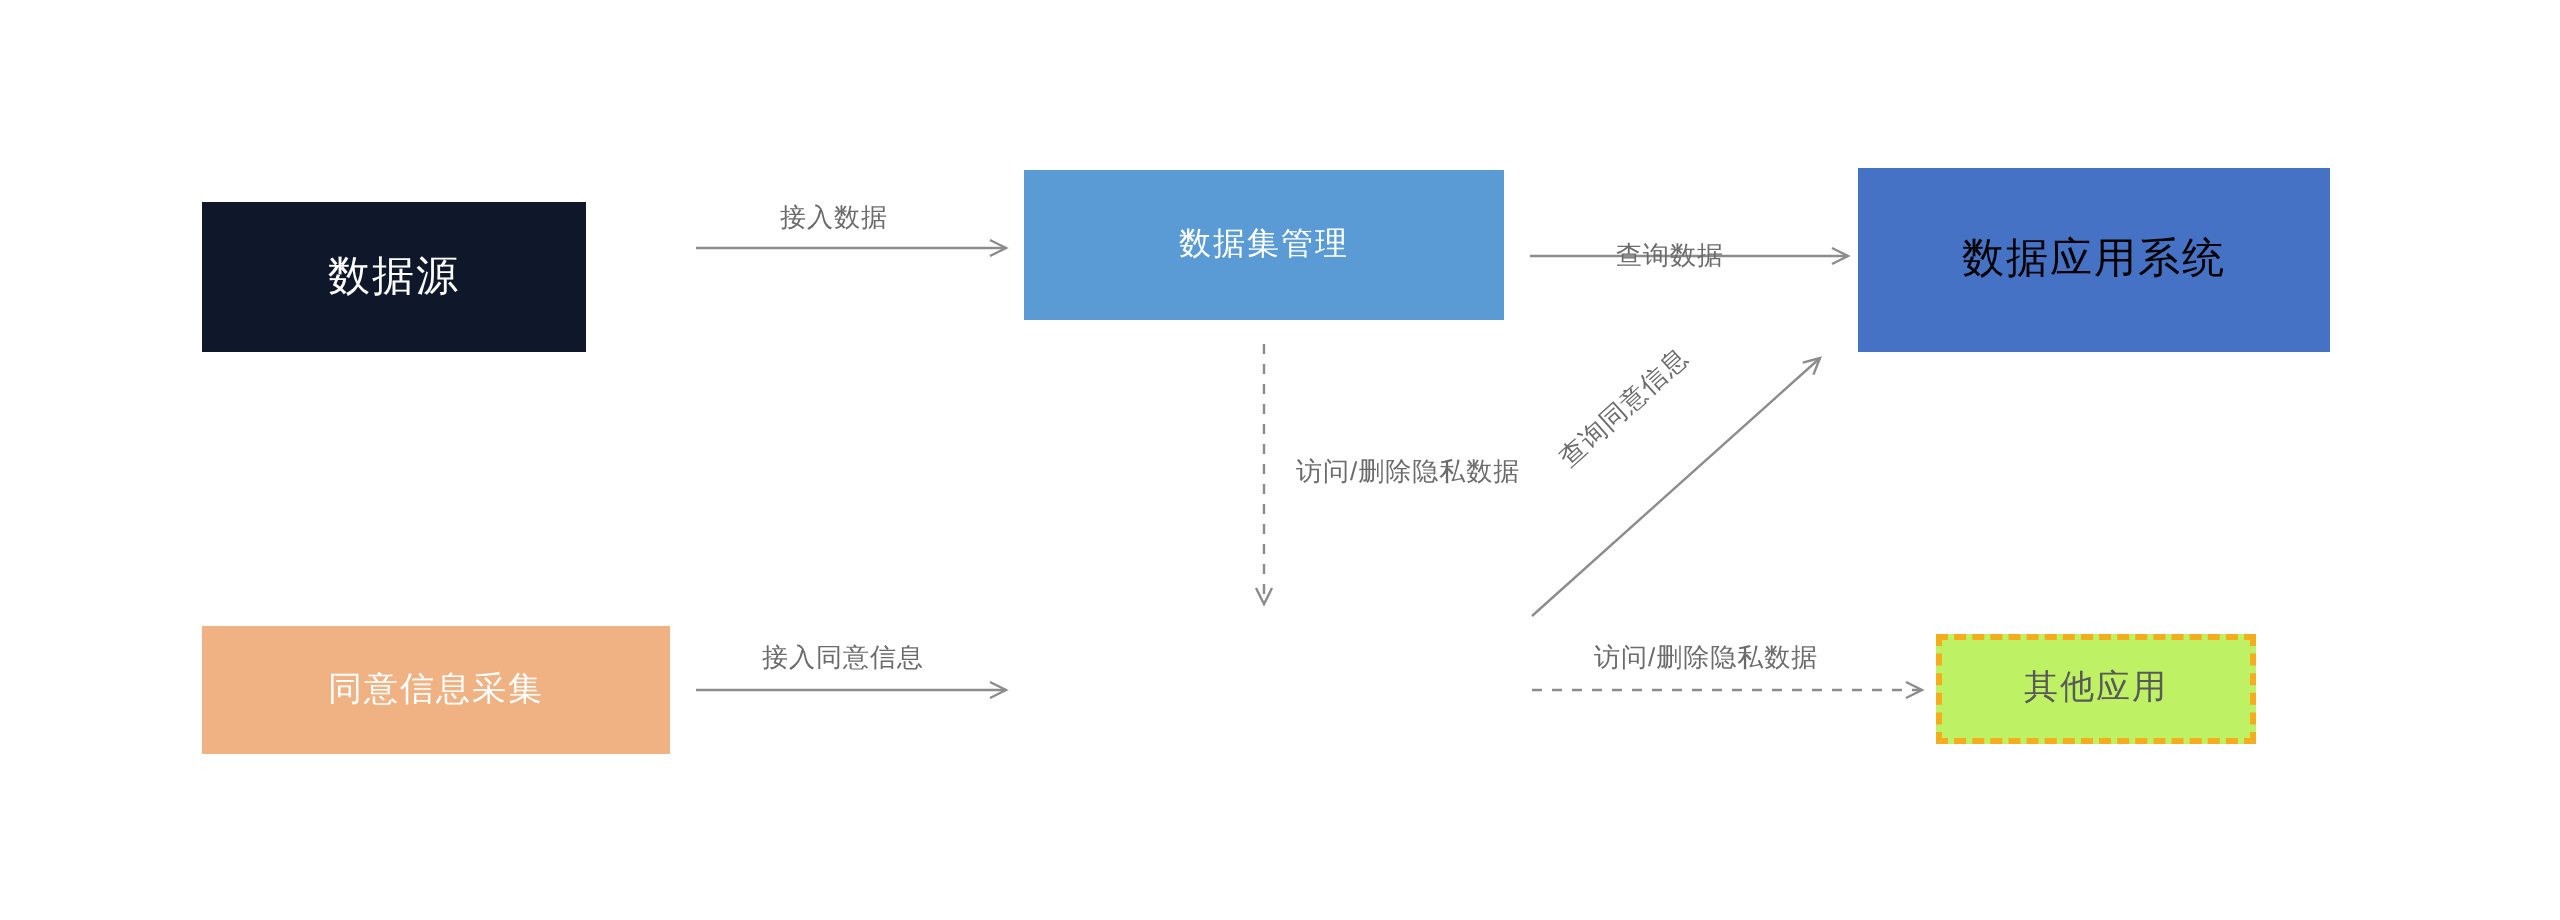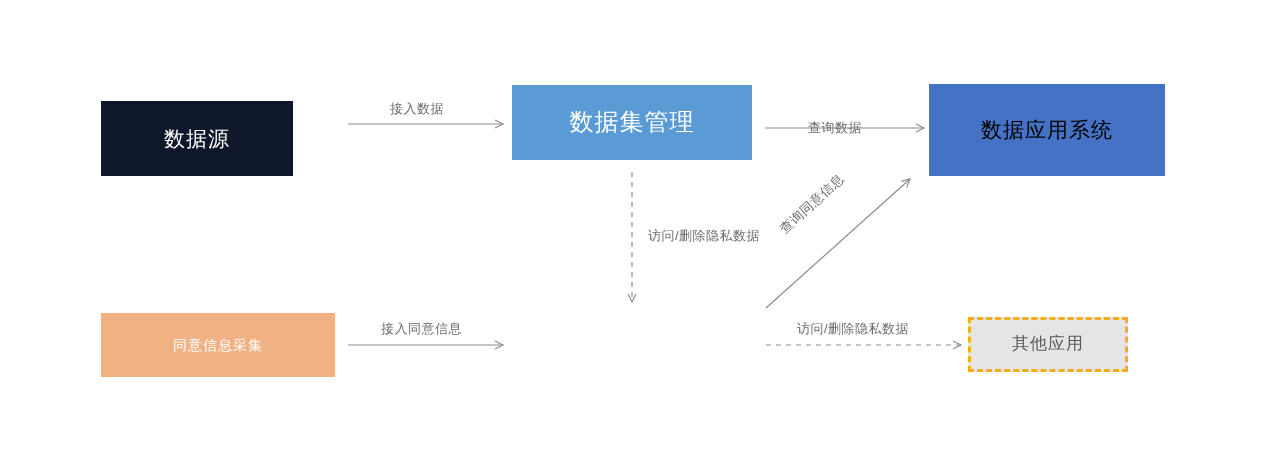--- a/index.html
+++ b/index.html
@@ -38,43 +38,43 @@
   #node-data-source {
     left: 101px; top: 101px; width: 192px; height: 75px;
     background: #0f172a;
     color: #ffffff;
     font-size: 21px;
   }
   #node-dataset-management {
     left: 512px; top: 85px; width: 240px; height: 75px;
     background: #5b9bd5;
     color: #ffffff;
-    font-size: 24px;
+    font-size: 16px;
   }
   #node-data-application-system {
     left: 929px; top: 84px; width: 236px; height: 92px;
     background: #4572c4;
     color: #000000;
     font-size: 21px;
   }
   #node-consent-collection {
     left: 101px; top: 313px; width: 234px; height: 64px;
     background: #f0b183;
     color: #ffffff;
-    font-size: 14px;
+    font-size: 17px;
   }
   #node-consent-management-service {
     left: 512px; top: 313px; width: 240px; height: 64px;
     background: #2f75b6;
     color: #ffffff;
     font-size: 21px;
   }
   #node-other-application {
     left: 968px; top: 317px; width: 160px; height: 55px;
-    background: #e5e5e5;
+    background: #bef264;
     border: 3px dashed #f5ac1d;
     color: #595959;
     font-size: 17px;
   }
 
   
   .edge-label {
     position: absolute;
     color: #6b6b6b;
     font-size: 13px;

